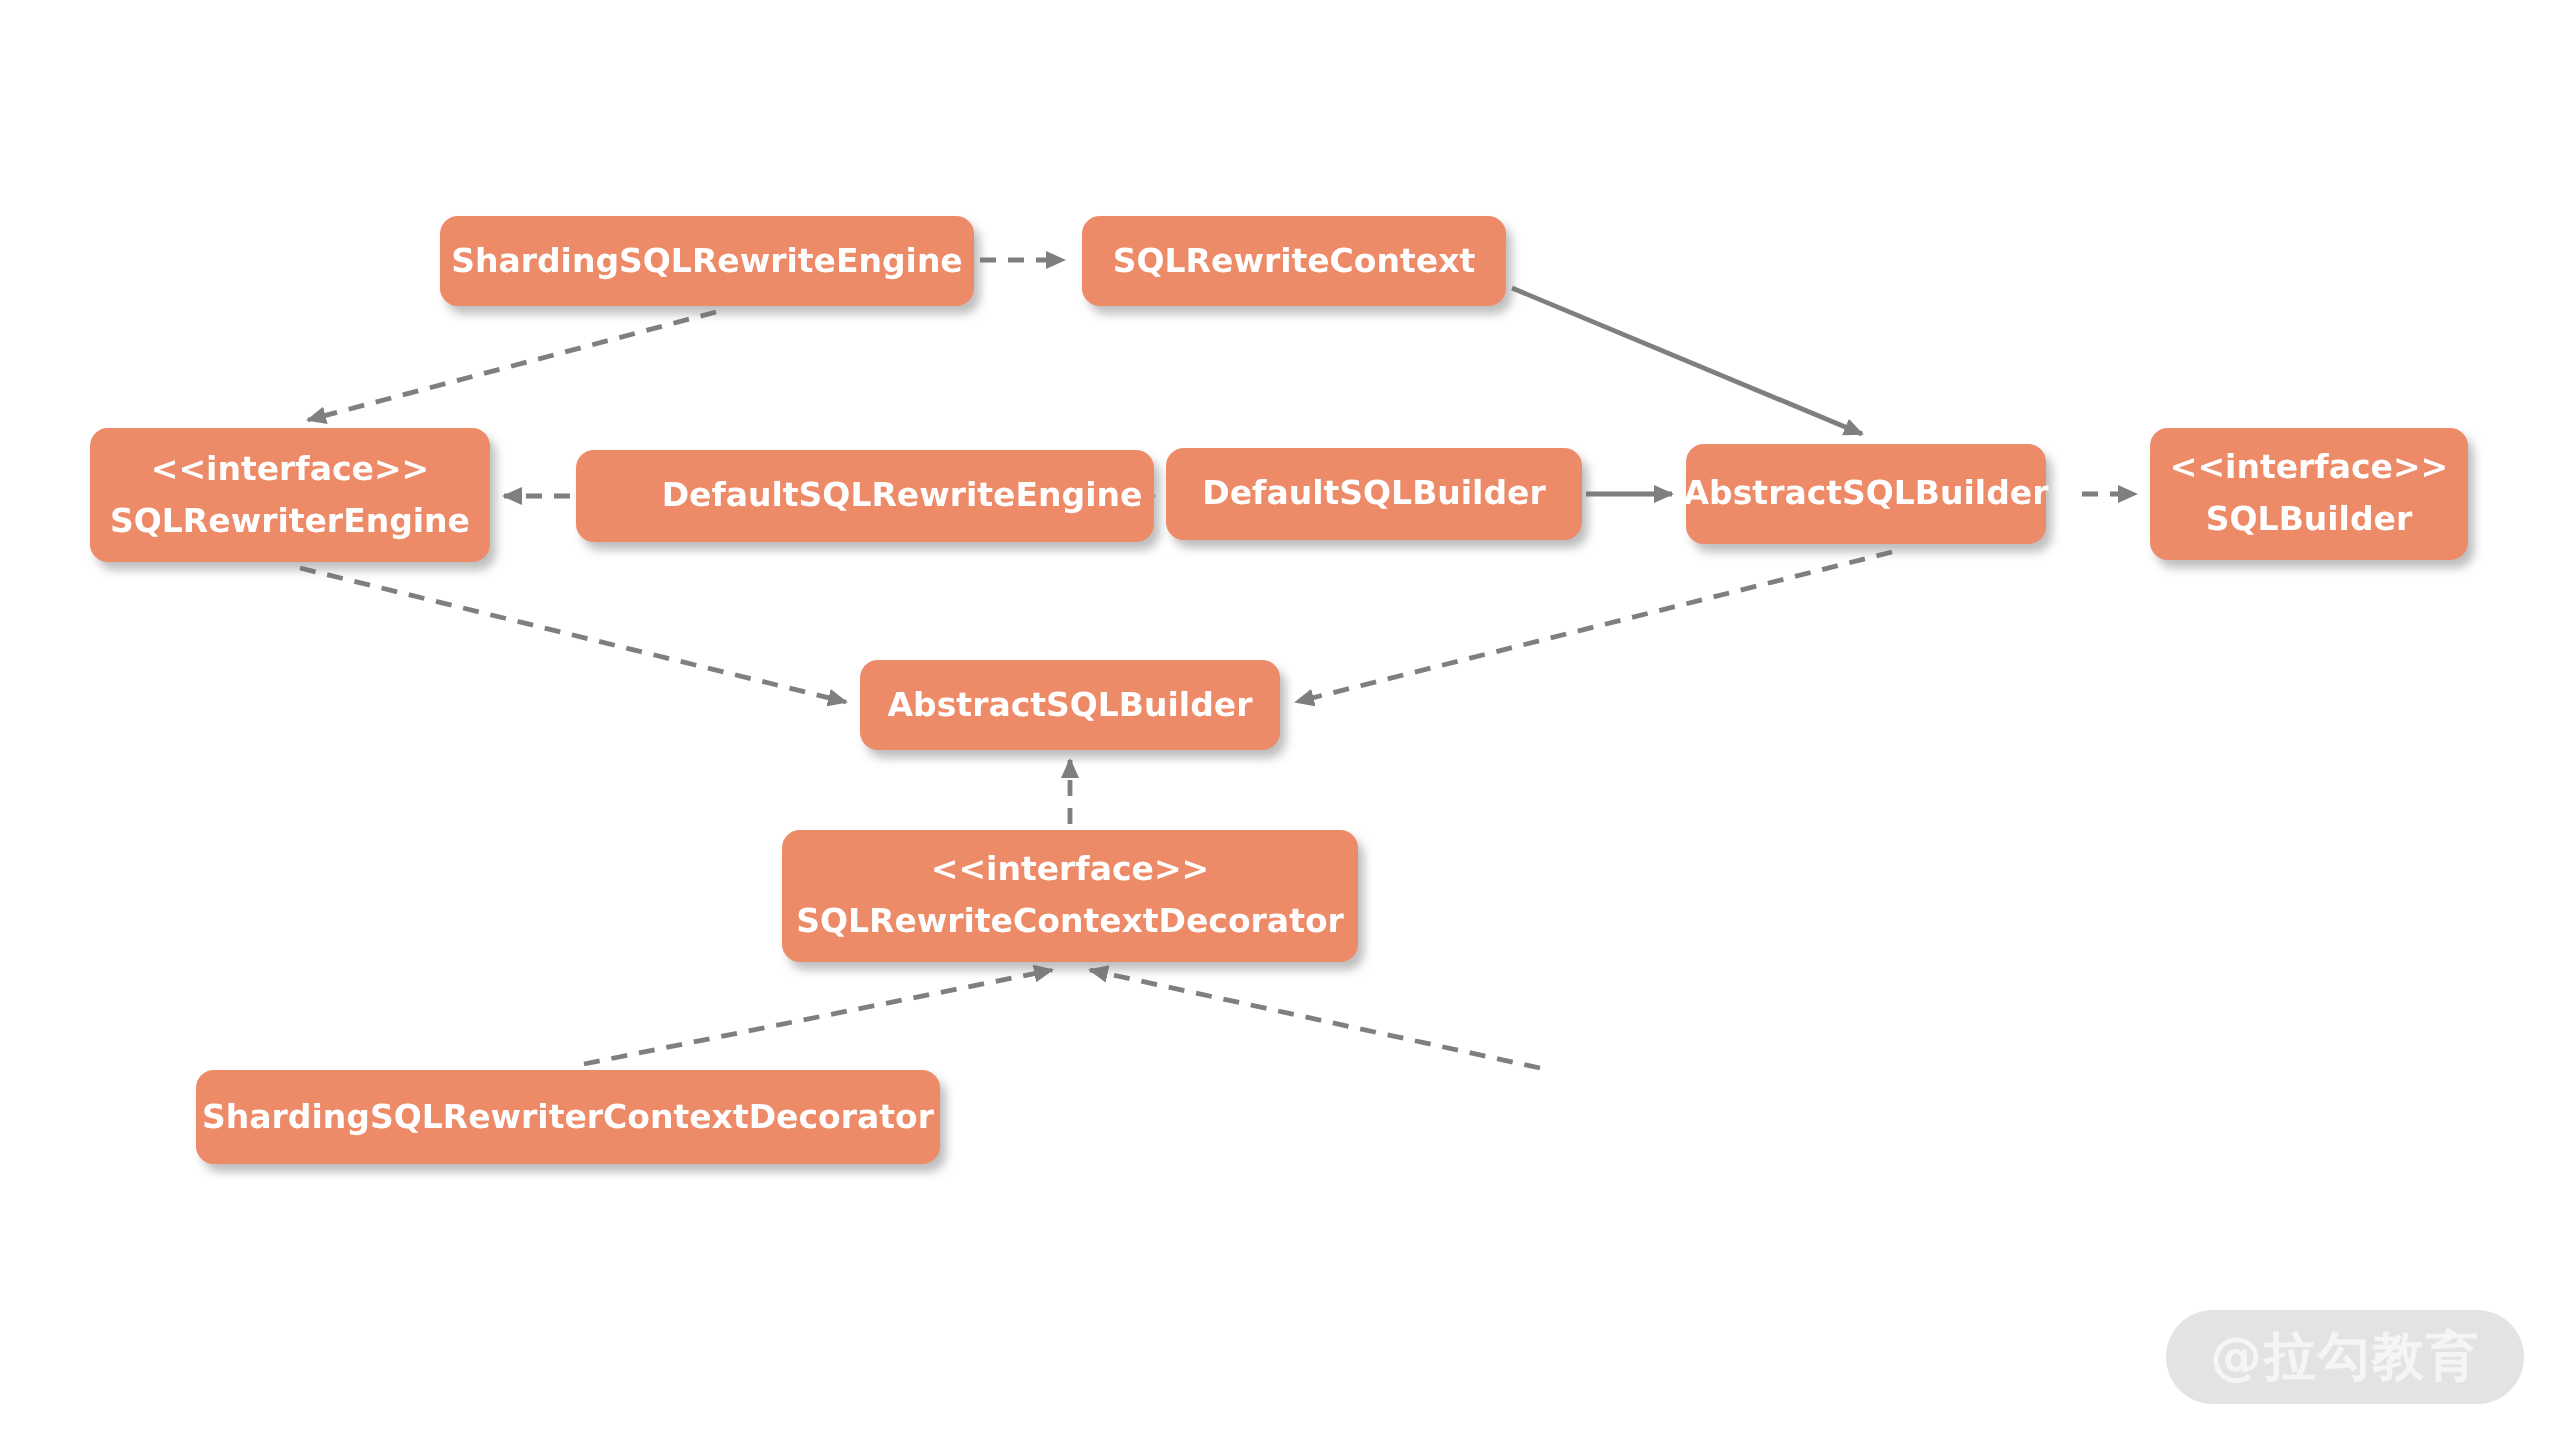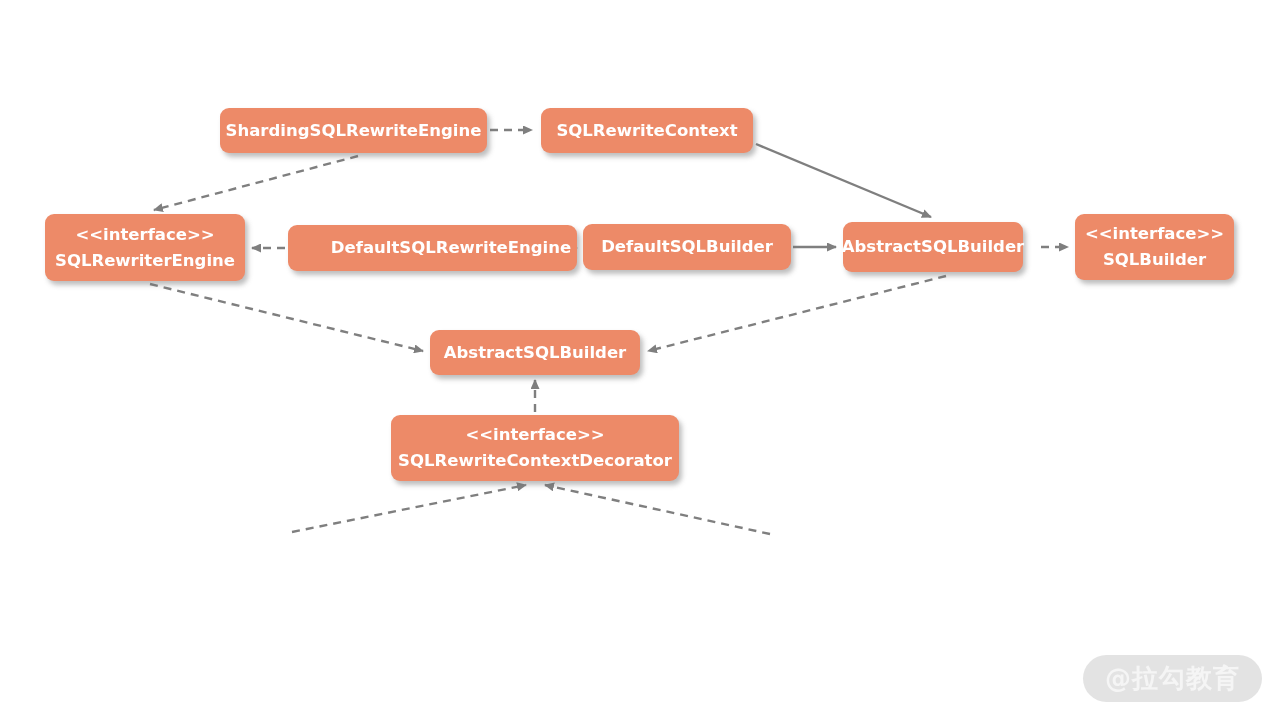--- a/index.html
+++ b/index.html
@@ -131,20 +131,23 @@
 
   <div class="node" style="left:430px;top:330px;width:210px;height:45px;">
     <span>AbstractSQLBuilder</span>
   </div>
 
   <div class="node" style="left:391px;top:415px;width:288px;height:66px;">
     <span>&lt;&lt;interface&gt;&gt;</span>
     <span>SQLRewriteContextDecorator</span>
   </div>
 
+  <div class="node" style="left:98px;top:535px;width:372px;height:47px;">
+    <span>ShardingSQLRewriterContextDecorator</span>
+  </div>
 
 
 
   <div class="watermark">
     <span>@拉勾教育</span>
   </div>
 
 </div>
 
 </body></html>

